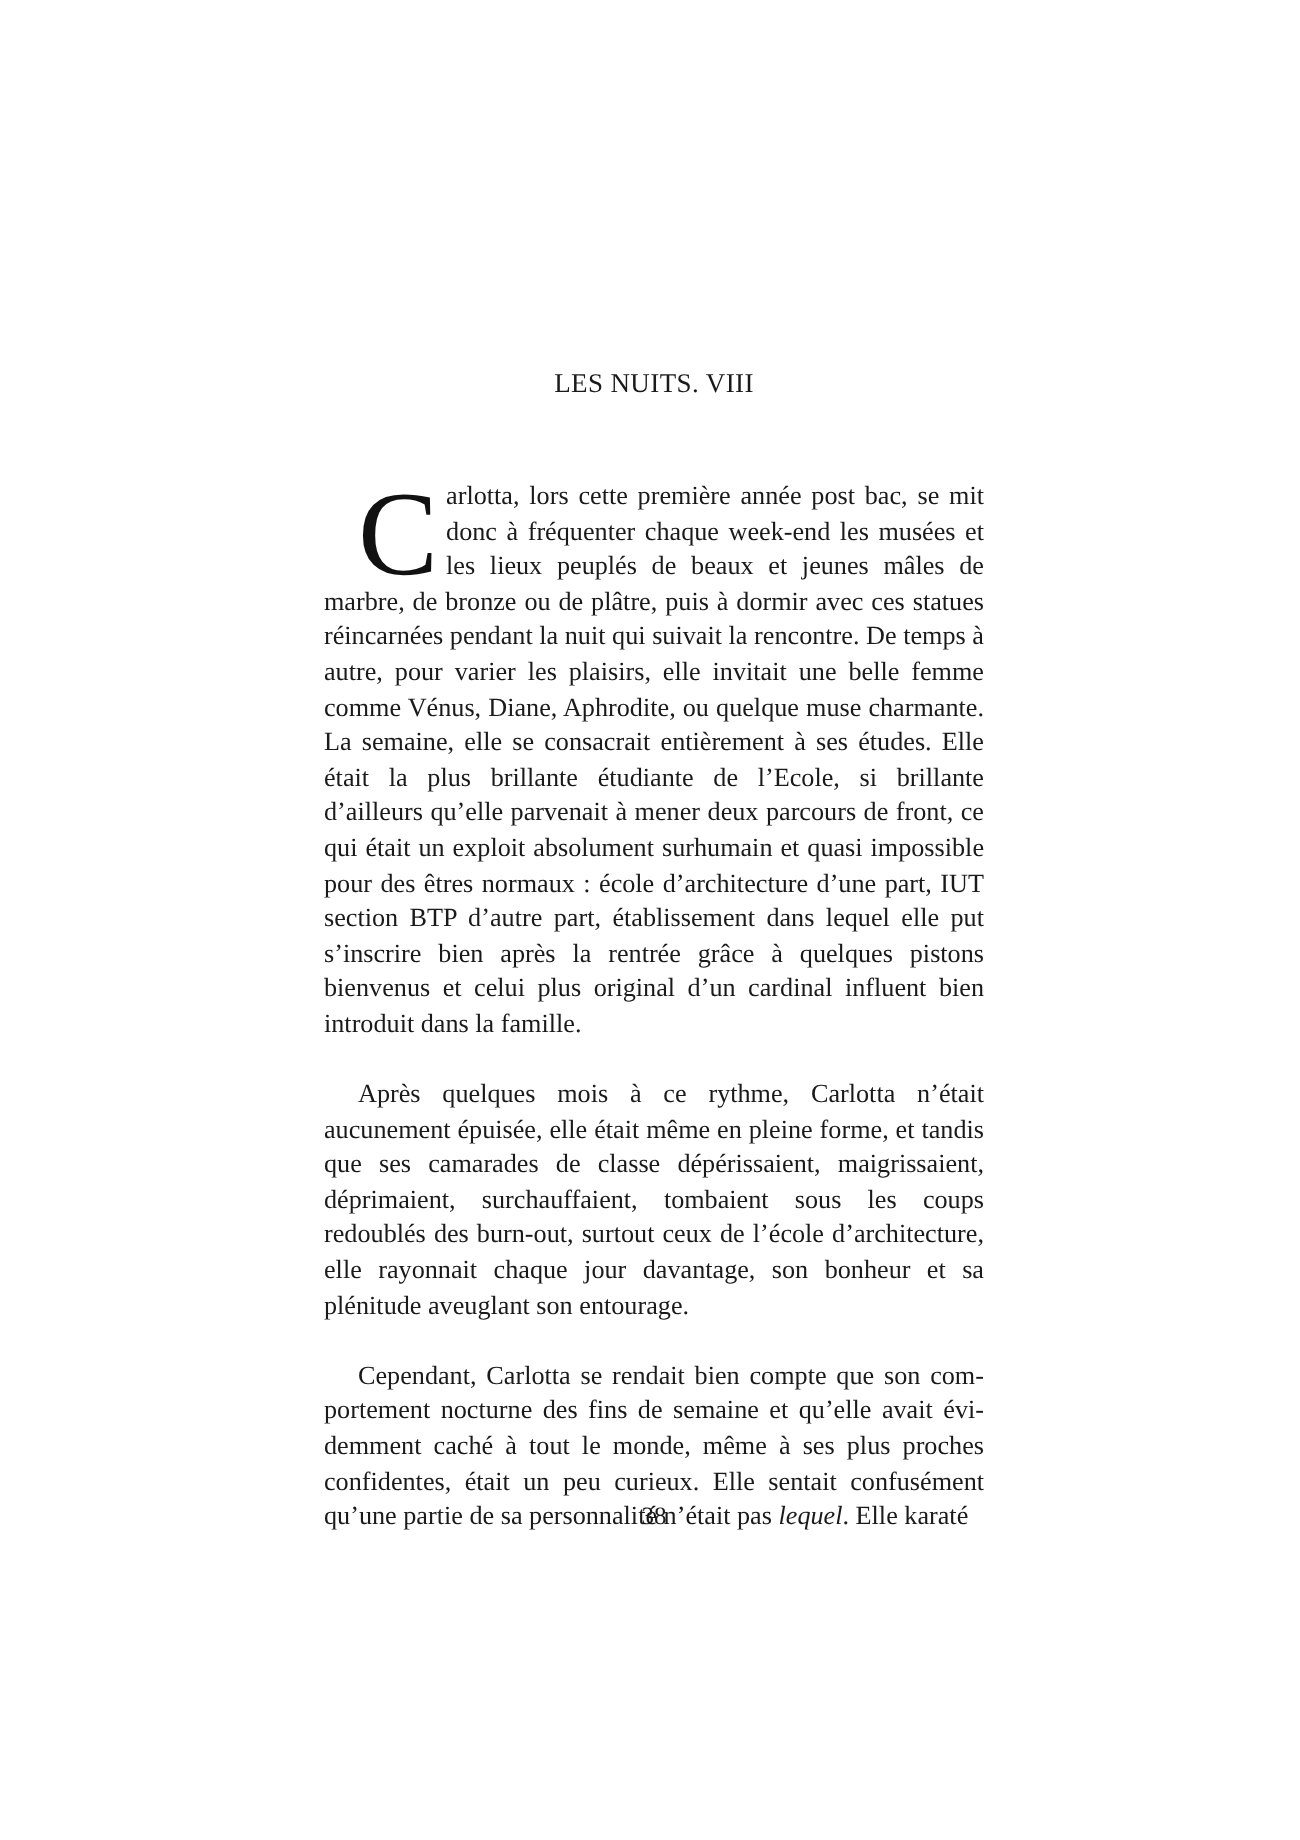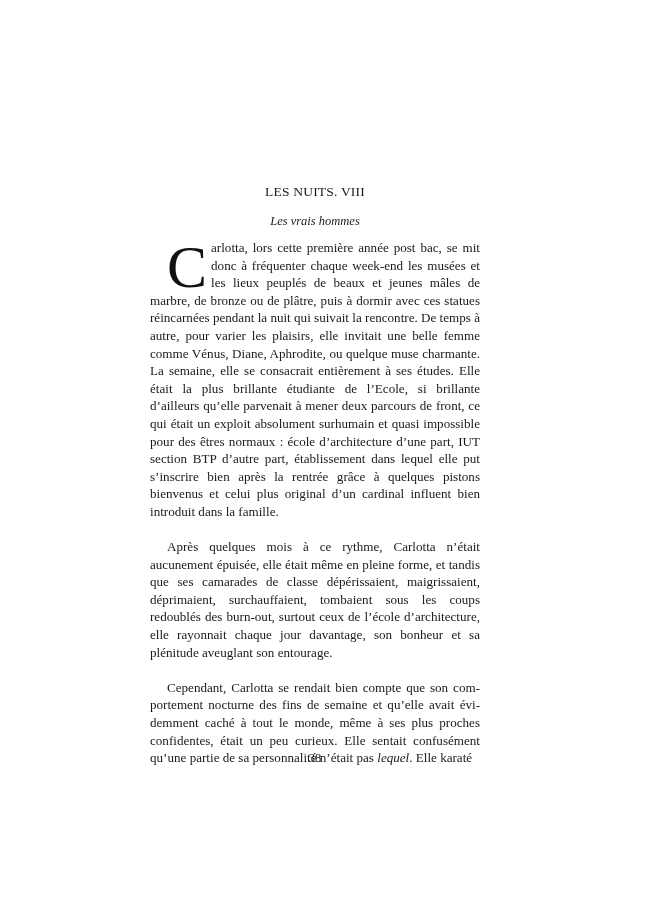--- a/index.html
+++ b/index.html
@@ -10,21 +10,21 @@
     body {
       width: 650px;
       height: 920px;
       position: relative;
       overflow: hidden;
       font-family: "Liberation Serif", "DejaVu Serif", serif;
       color: #1a1a1a;
     }
     .page {
       position: absolute;
-      left: 150px;
+      left: 162px;
       top: 0;
       width: 330px;
       height: 920px;
     }
     .chapter-title {
       position: absolute;
       top: 184px;
       left: 0;
       width: 330px;
       text-align: center;
@@ -78,21 +78,20 @@
       text-align: center;
       font-size: 12.5px;
     }
     em { font-style: italic; }
   </style>
 </head>
 <body>
 
 <div class="page">
   <h1 class="chapter-title">LES NUITS. VIII</h1>
-  <h2 class="chapter-subtitle">Les vrais hommes</h2>
 
   <div class="body-text">
     <p class="first"><span class="drop-cap">C</span><span>arlotta, lors cette première année post bac, se mit donc à fréquenter chaque week-end les musées et les lieux peuplés de beaux et jeunes mâles de marbre, de bronze ou de plâtre, puis à dormir avec ces statues réincarnées pendant la nuit qui suivait la rencontre. De temps à autre, pour varier les plaisirs, elle invitait une belle femme comme Vénus, Diane, Aphrodite, ou quelque muse charmante. La semaine, elle se consacrait entièrement à ses études. Elle était la plus brillante étudiante de l’Ecole, si brillante d’ailleurs qu’elle parvenait à mener deux parcours de front, ce qui était un exploit absolu­ment surhumain et quasi impossible pour des êtres normaux : école d’architecture d’une part, IUT section BTP d’autre part, établissement dans lequel elle put s’inscrire bien après la rentrée grâce à quelques pistons bienvenus et celui plus original d’un cardinal influent bien introduit dans la famille.</span></p>
     <p>Après quelques mois à ce rythme, Carlotta n’était aucunement épuisée, elle était même en pleine forme, et tandis que ses camarades de classe dépérissaient, maigrissaient, dépri­maient, surchauffaient, tombaient sous les coups redoublés des burn-out, surtout ceux de l’école d’architecture, elle rayonnait chaque jour davantage, son bonheur et sa plénitude aveuglant son entourage.</p>
     <p><span>Cependant, Carlotta se rendait bien compte que son com­portement nocturne des fins de semaine et qu’elle avait évi­demment caché à tout le monde, même à ses plus proches confidentes, était un peu curieux. Elle sentait confusément qu’une partie de sa personnalité n’était pas </span><em>lequel</em><span>. Elle karaté</span></p>
   </div>
 
   <div class="page-number">38</div>
 </div>
 

